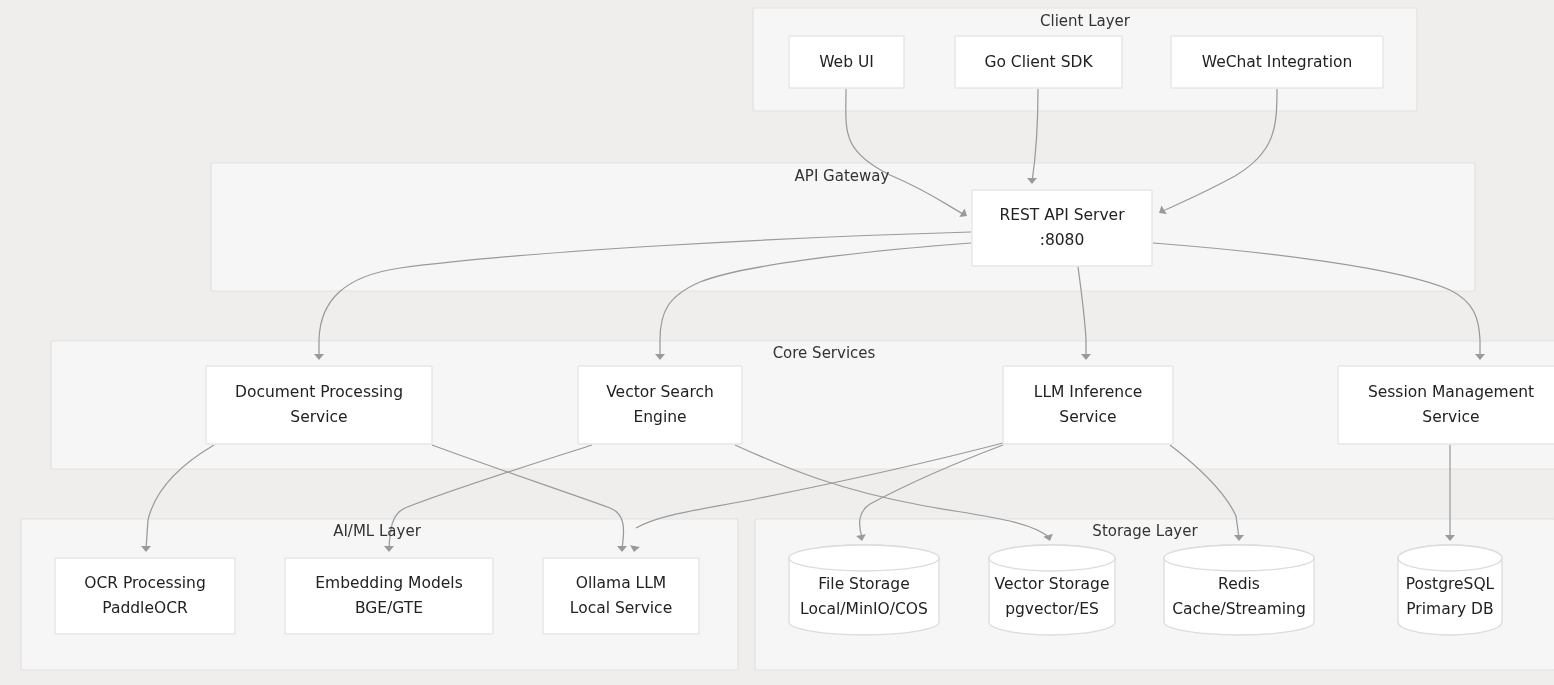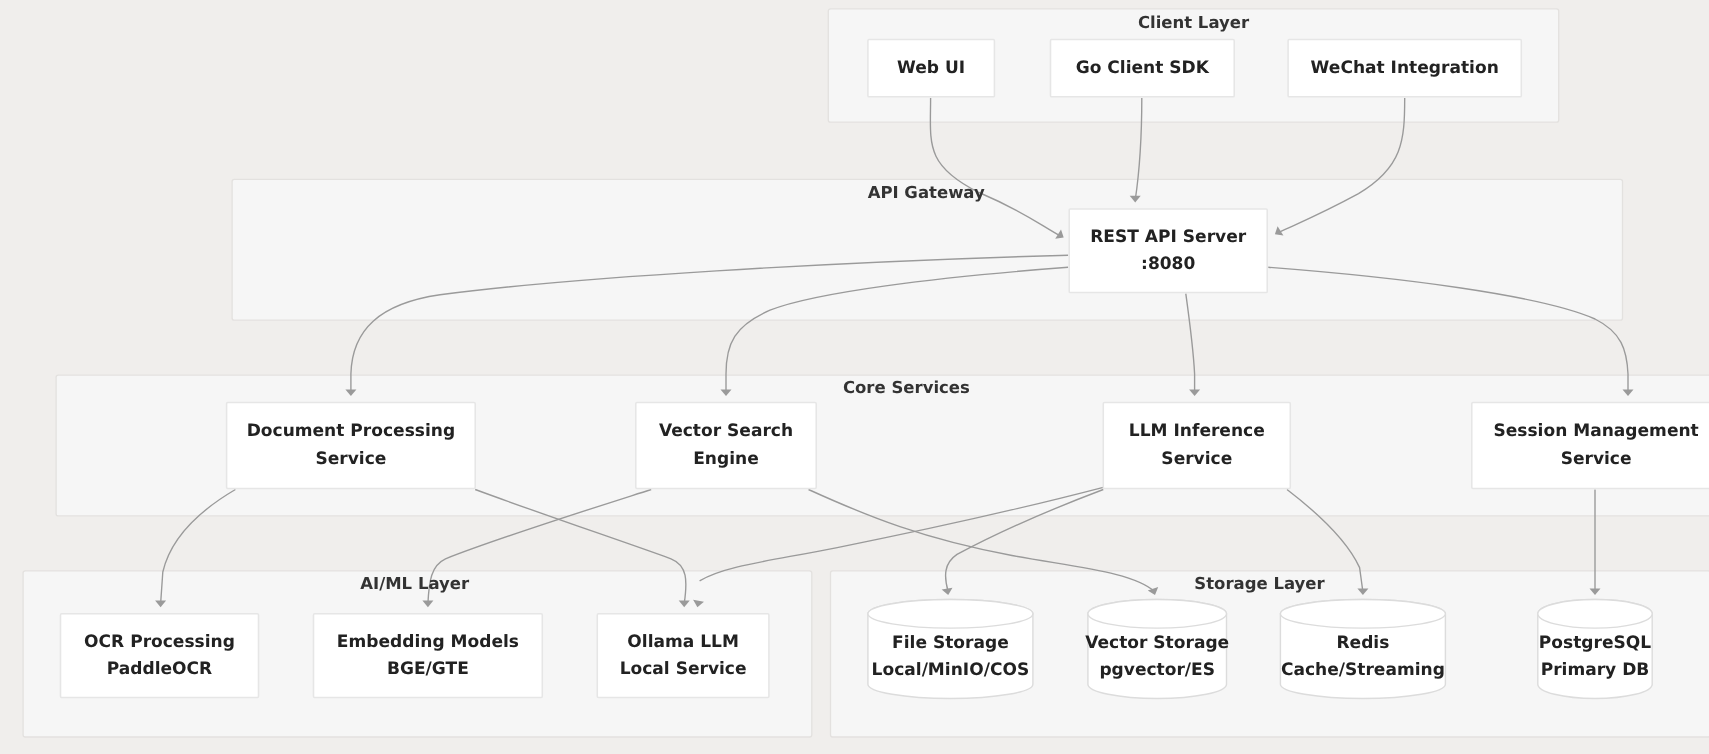--- a/index.html
+++ b/index.html
@@ -2,21 +2,21 @@
 <html><head>
 <meta charset="utf-8">
 <style>
   html,body{margin:0;padding:0;}
   body{
     width:1554px;height:685px;
     background:#f0eeec;
     font-family:"DejaVu Sans","Liberation Sans",sans-serif;
     overflow:hidden;
   }
-  #stage{position:relative;width:1278px;height:685px;font-weight:bold;}
+  #stage{position:relative;width:1278px;height:685px;}
   svg#diagram{position:absolute;top:0;left:0;width:1554px;height:685px;display:block;}
 
   .cluster-rect{fill:#f6f6f6;stroke:#e3e1df;stroke-width:1.2;}
   .cluster-label{font-size:15px;fill:#333333;text-anchor:middle;dominant-baseline:middle;}
 
   .node-rect{fill:#ffffff;stroke:#e6e6e6;stroke-width:1.4;}
   .node-cyl{fill:#ffffff;stroke:#dcdcdc;stroke-width:1.3;}
   .node-cyl-top{fill:#ffffff;stroke:#dcdcdc;stroke-width:1.3;}
   .node-text{font-size:15.5px;fill:#222222;text-anchor:middle;dominant-baseline:middle;}
 

